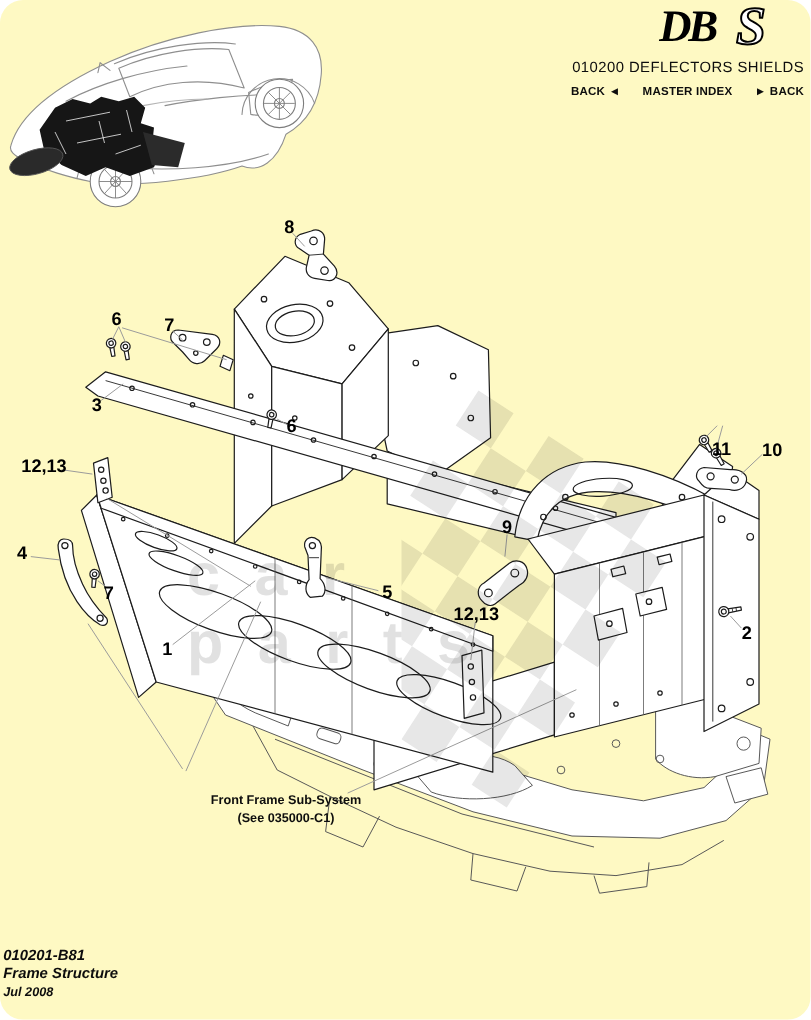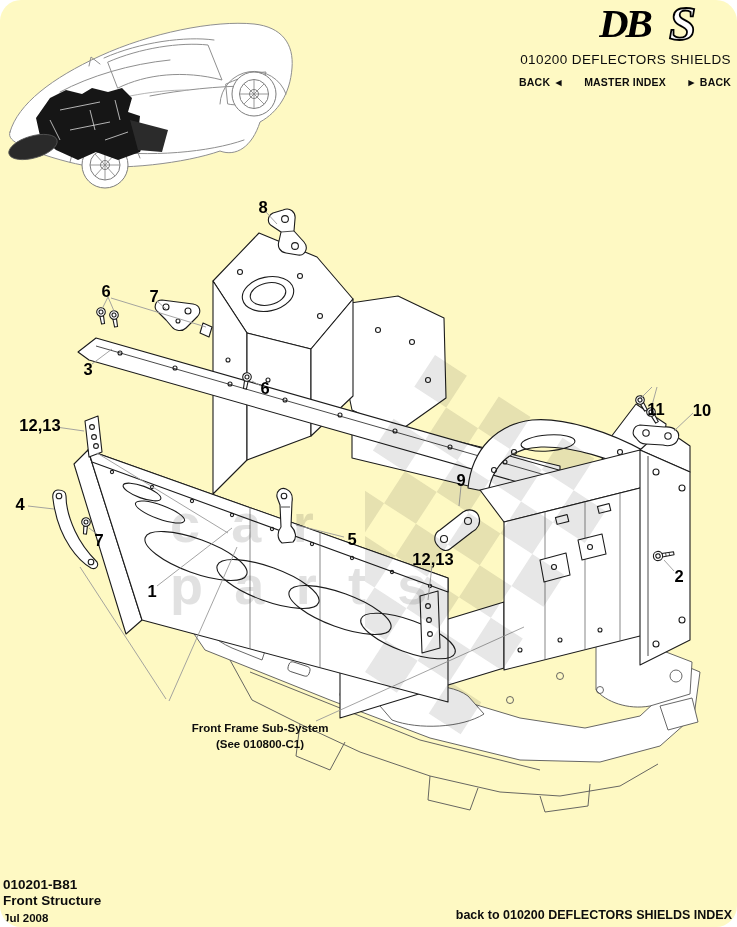--- a/index.html
+++ b/index.html
@@ -8,21 +8,21 @@
 
   
   .header{position:absolute;top:4px;right:6px;text-align:right;z-index:5;}
   .logo{display:inline-block;margin-bottom:2px;}
   .hdr-title{font-size:13.5px;font-weight:normal;letter-spacing:.4px;margin-top:2px;}
   .hdr-nav{font-size:10.5px;font-weight:bold;margin-top:9px;letter-spacing:.2px;}
   .hdr-nav span{cursor:pointer;}
   .hdr-nav .gap{display:inline-block;width:14px;}
 
   
-  .footer-left{position:absolute;left:3px;bottom:1px;z-index:5;}
+  .footer-left{position:absolute;left:3px;bottom:17px;z-index:5;font-style:italic;}
   .f-code{font-size:13.5px;font-weight:bold;line-height:16px;}
   .f-title{font-size:13.5px;font-weight:bold;line-height:16px;}
   .f-date{font-size:11.5px;font-weight:bold;line-height:15px;margin-top:2px;}
   .footer-right{position:absolute;right:5px;bottom:5px;font-size:12.5px;font-weight:bold;z-index:5;cursor:pointer;}
 
   
   .diagram{position:absolute;left:0;top:185px;width:737px;height:650px;z-index:1;}
   .car-thumb{position:absolute;left:0;top:0;width:300px;height:190px;z-index:2;}
 
   
@@ -365,23 +365,22 @@
       <div class="callout" style="left: 352px; top: 539px;">5</div>
       <div class="callout" style="left: 461px; top: 480px;">9</div>
       <div class="callout" style="left: 433px; top: 559px;">12,13</div>
       <div class="callout" style="left: 656px; top: 381px; margin-top: 28px;">11</div>
       <div class="callout" style="left: 702px; top: 410px;">10</div>
       <div class="callout" style="left: 679px; top: 576px;">2</div>
     </div>
 
   <div class="note">
     <div>Front Frame Sub-System</div>
-    <div>(See 010800-C1)</div>
+    <div>(See 035000-C1)</div>
   </div>
 
   <div class="footer-left">
     <div class="f-code">010201-B81</div>
-    <div class="f-title">Front Structure</div>
+    <div class="f-title">Frame Structure</div>
     <div class="f-date">Jul 2008</div>
   </div>
-  <div class="footer-right">back to 010200 DEFLECTORS SHIELDS INDEX</div>
 
 </div>
 
 </body></html>

